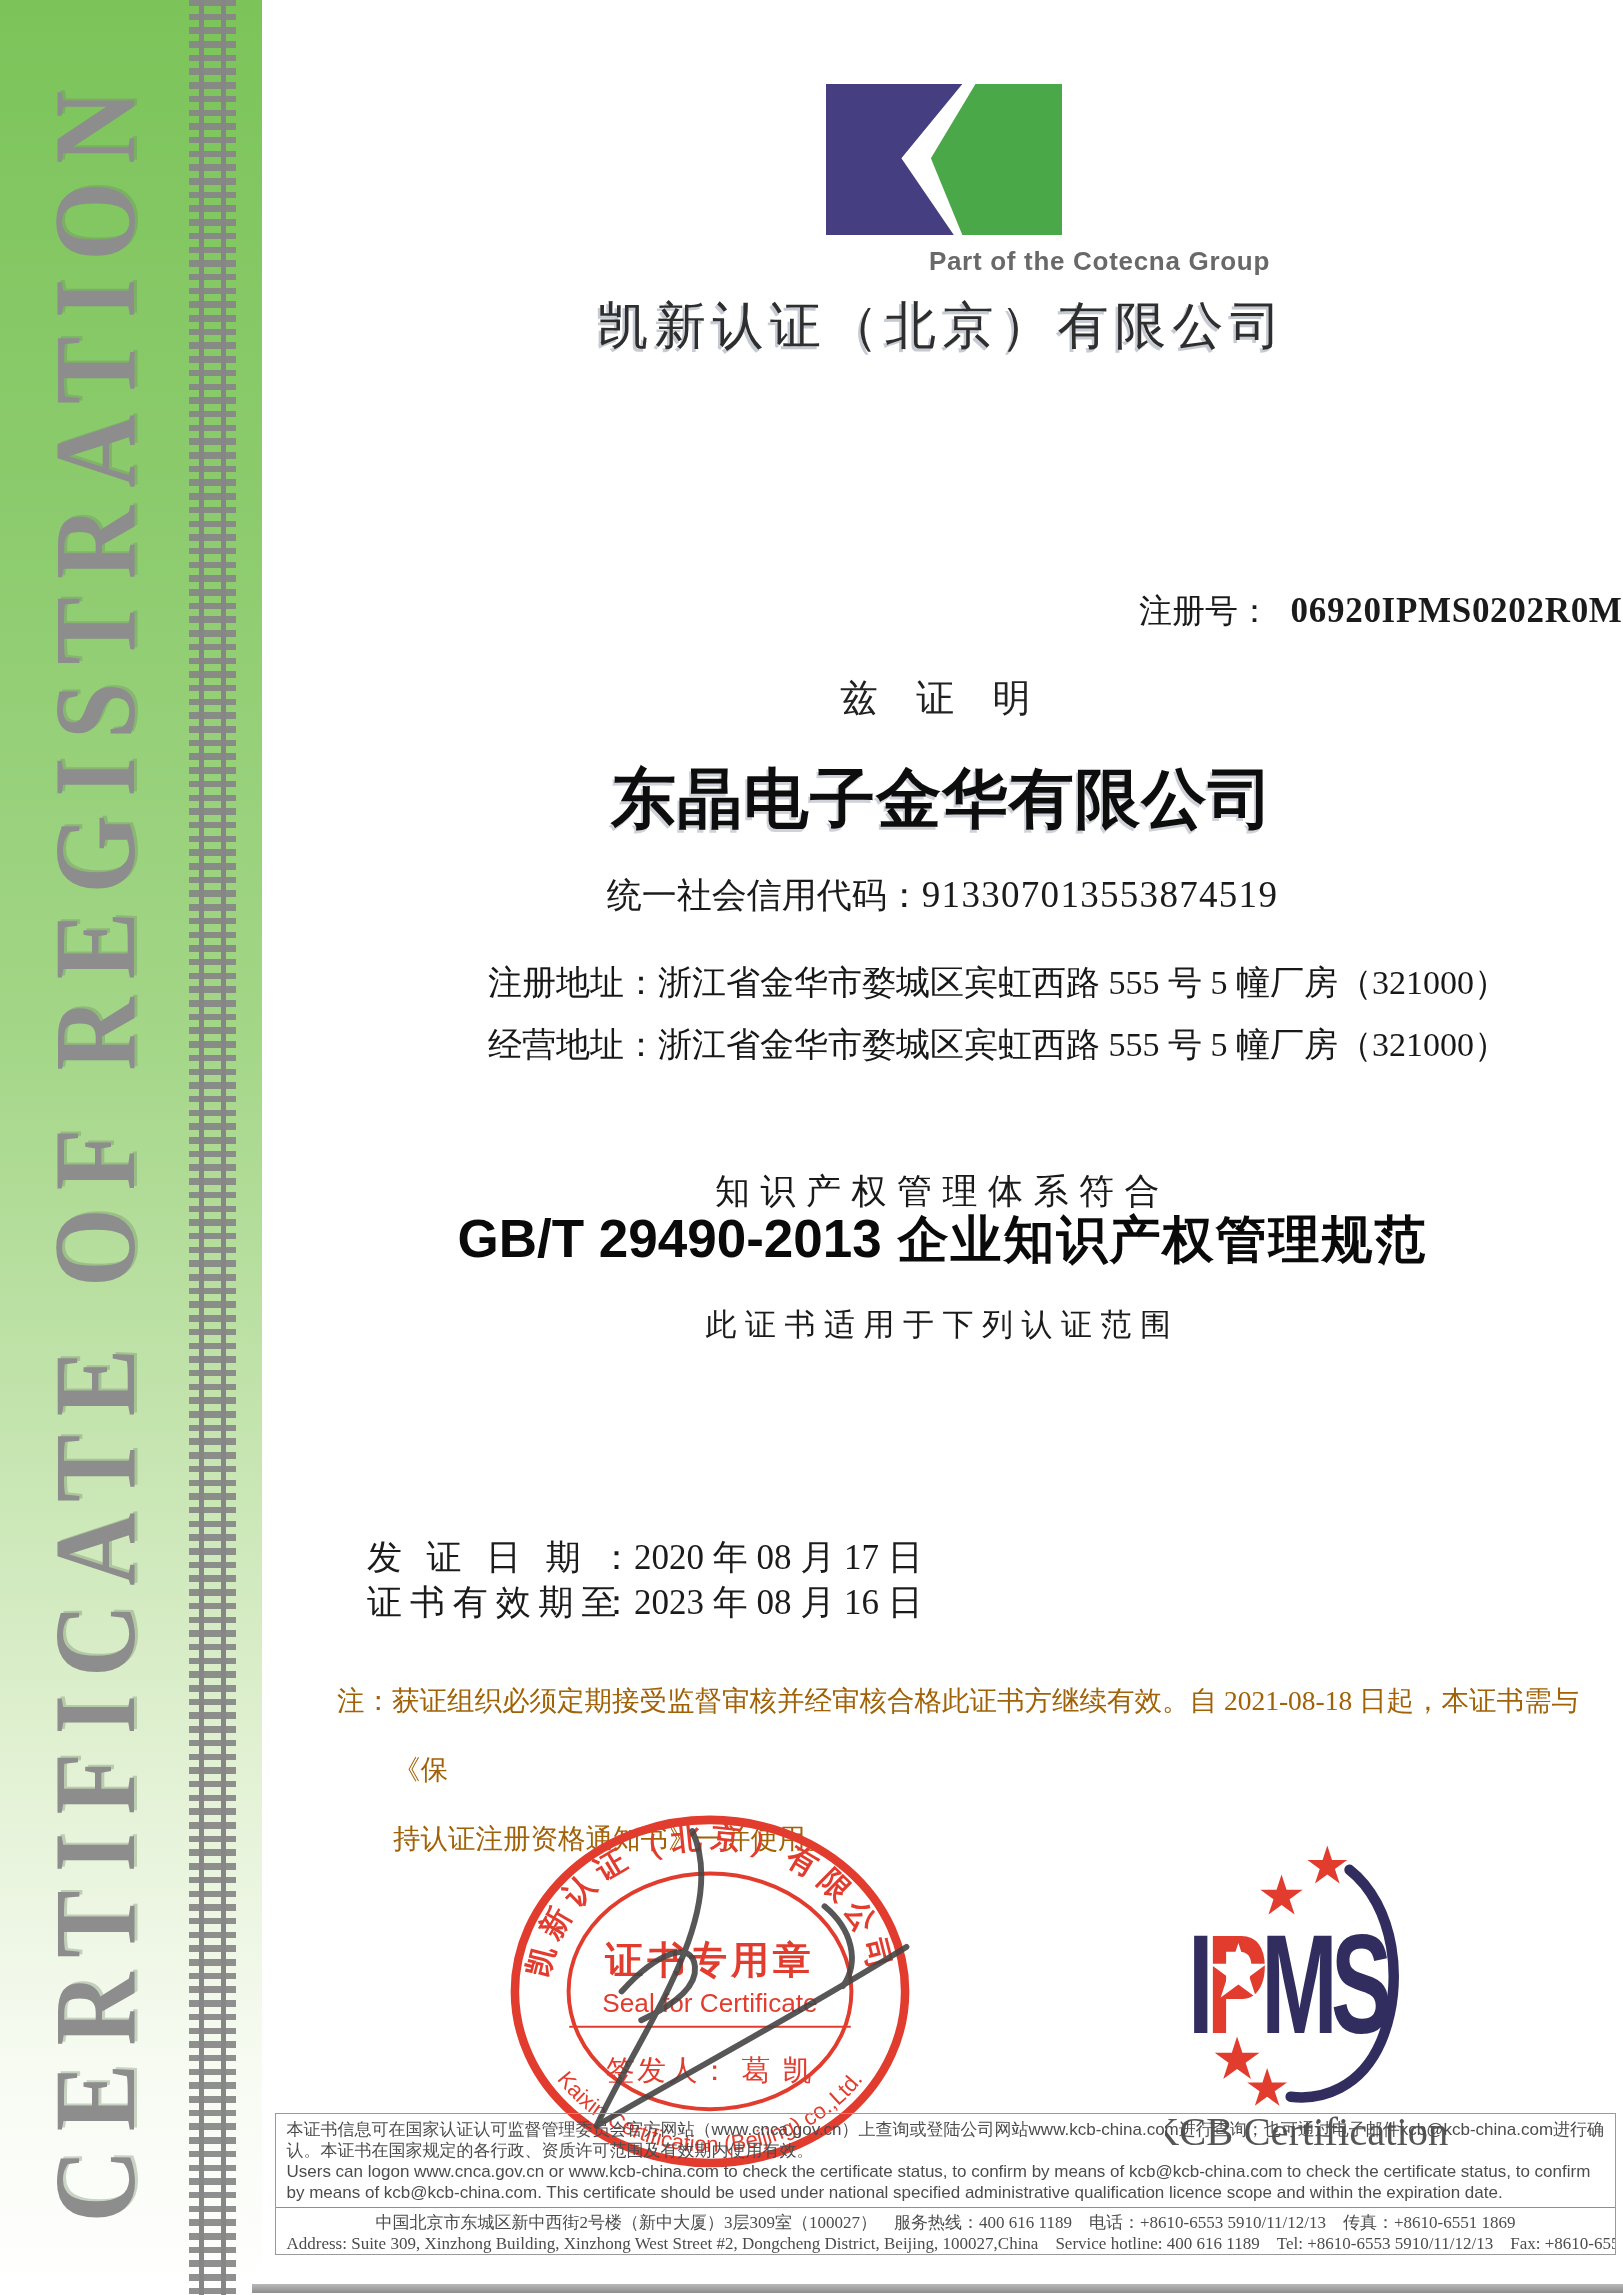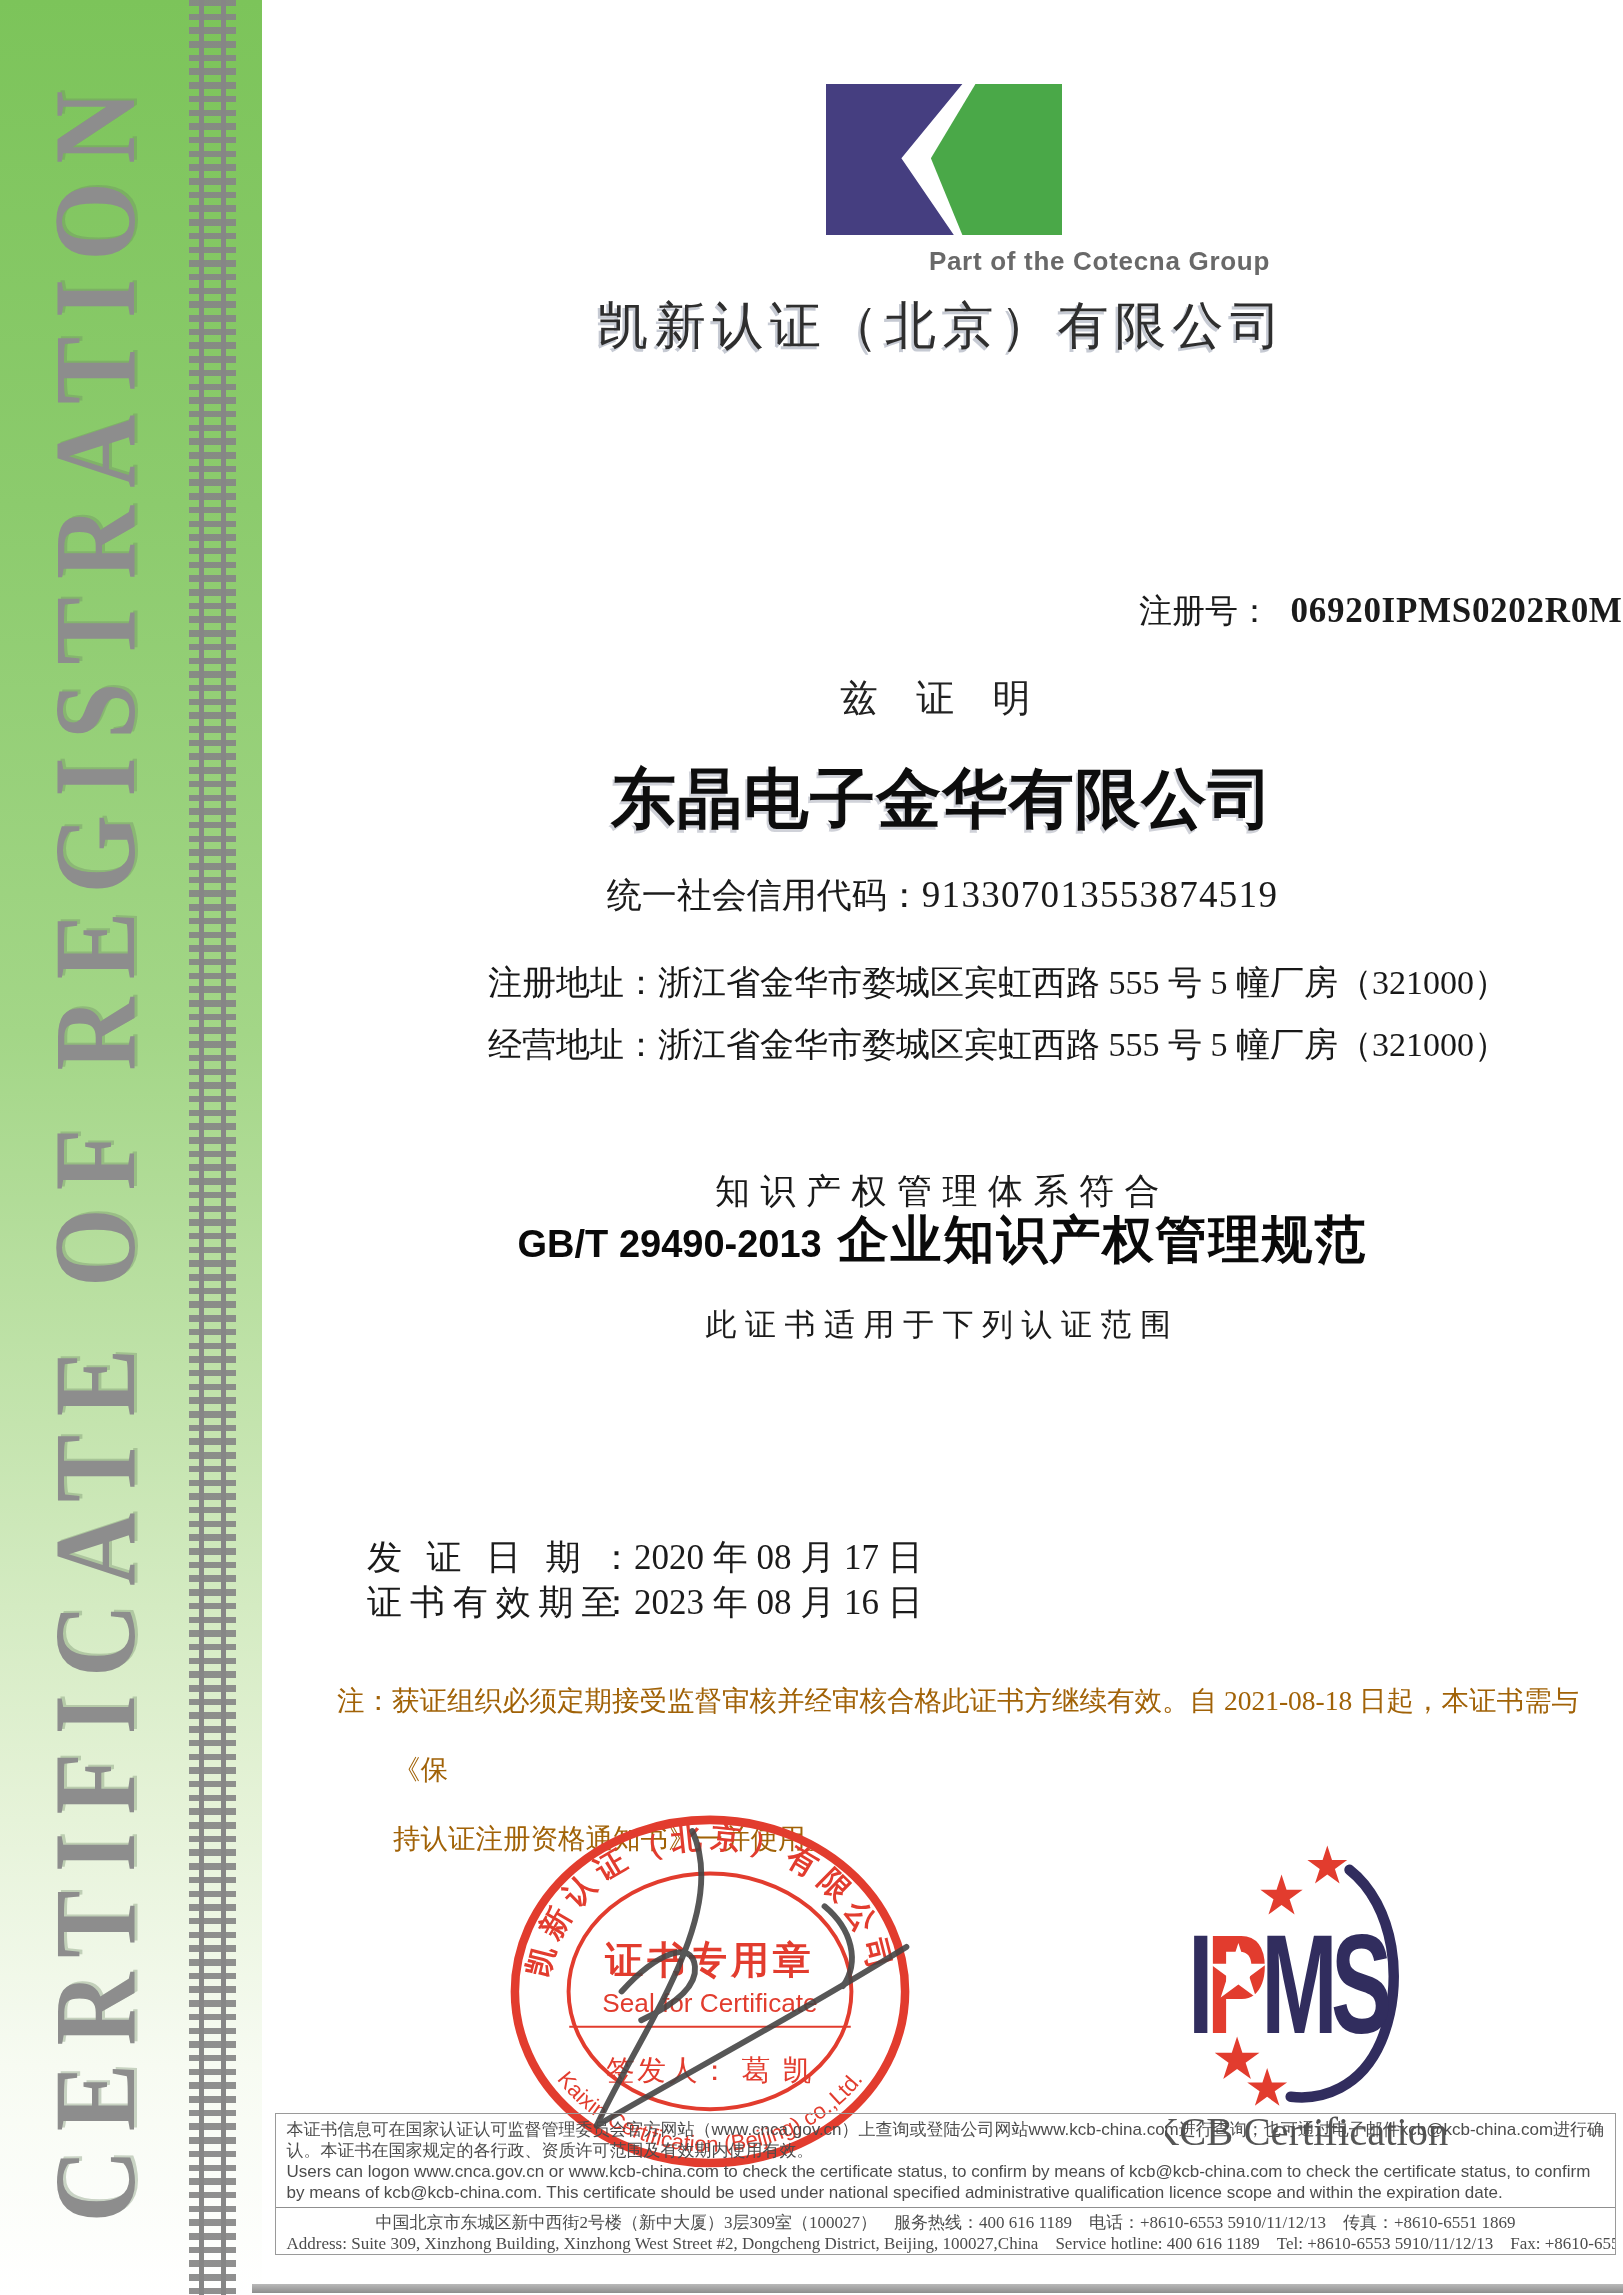--- a/index.html
+++ b/index.html
@@ -36,21 +36,21 @@
   .company{top:755px;font-family:Liberation Sans, sans-serif;font-weight:bold;font-size:65px;letter-spacing:1.3px;color:#0d0d0d;
     text-shadow:-2px 2.6px 0 rgba(150,155,170,.45);}
   .code{top:872px;font-size:35px;}
   .code .num{font-size:37px;letter-spacing:1.3px;}
 
   .addr{position:absolute;left:488px;font-size:34px;white-space:nowrap;color:#181818;}
   .addr1{top:960px;} .addr2{top:1022px;}
 
   .conform{top:1168px;font-size:35px;letter-spacing:10.5px;color:#1a1a1a;}
   .standard{top:1206px;font-family:"Liberation Sans","DejaVu Sans",sans-serif;font-weight:bold;color:#0a0a0a;}
-  .standard .std-code{font-size:38px;letter-spacing:0;}
+  .standard .std-code{font-size:53px;letter-spacing:0;}
   .standard .std-name{font-size:51px;letter-spacing:2px;padding-left:15.7px;}
   .scope-intro{top:1304px;font-size:31px;letter-spacing:8.5px;}
 
   .scope{position:absolute;left:334px;top:1371px;width:1208px;text-indent:88px;
     font-family:"Liberation Sans","DejaVu Sans",sans-serif;font-weight:bold;font-size:44px;line-height:62px;color:#000;}
 
   .daterow{position:absolute;left:367px;font-size:35px;white-space:nowrap;}
   .d1{top:1516px;margin-top:18px;} .d2{top:1579px;}
   .dlabel{display:inline-block;width:232px;letter-spacing:7.9px;}
   .note{position:absolute;left:337px;top:1666px;width:1211px;padding-left:56px;text-indent:-56px;

